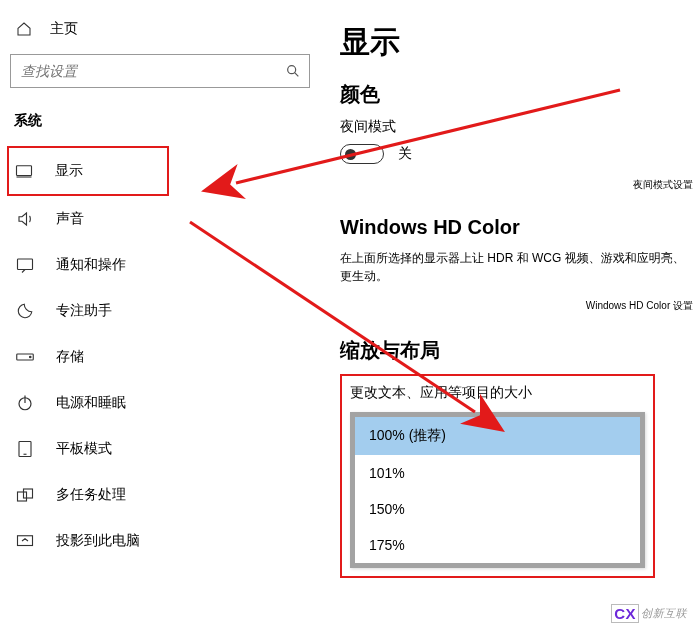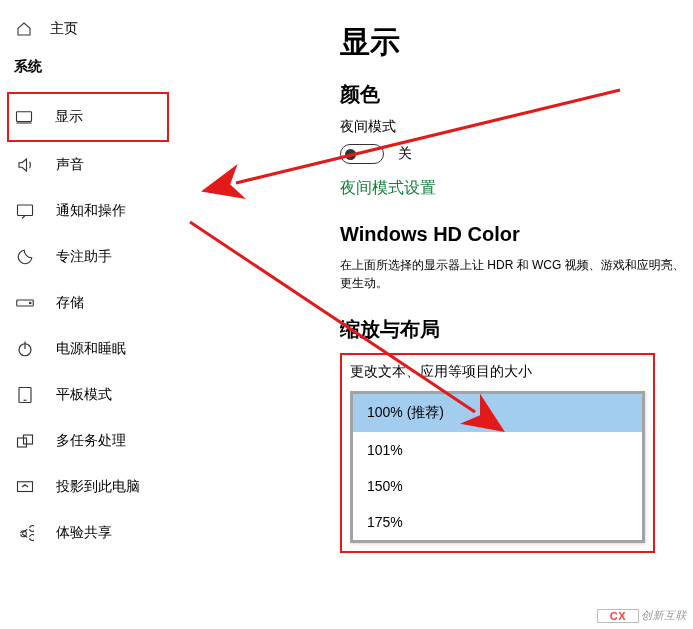--- a/index.html
+++ b/index.html
@@ -103,35 +103,36 @@
     background: #fff;
   }
   .toggle .knob {
     width: 11px; height: 11px;
     background: #333;
     border-radius: 50%;
     position: absolute;
     left: 4px; top: 3.5px;
   }
   .link {
-    color: #15803d;
+    color: #000000;
     margin: 14px 0;
     cursor: pointer;
-    font-size: 16px;
+    font-size: 10px;
+    text-align: right;
   }
   .desc { font-size: 12px; margin: 8px 0; line-height: 1.5; }
   .highlight-scale {
     border: 2px solid #e21a1a;
     padding: 4px 8px 8px 8px;
     margin-top: 6px;
     width: 315px;
   }
   .scale-label { font-size: 14px; margin: 4px 0 10px 0; }
   .dropdown-open {
-    border: 3px solid #a3a3a3;
+    border: 5px solid #a3a3a3;
     background: #fff;
     box-shadow: 1px 1px 3px rgba(0,0,0,0.15);
   }
   .dropdown-option {
     padding: 10px 14px;
     font-size: 14px;
     cursor: pointer;
   }
   .dropdown-option.selected {
     background: #a3cdee;
@@ -145,24 +146,24 @@
     font-style: italic;
     color: #999;
     letter-spacing: 0.5px;
     display:flex;
     align-items:center;
     gap:2px;
   }
   .watermark .cx {
     font-weight: bold;
     font-style: normal;
-    font-size: 11px;
-    color: #ef4444;
+    font-size: 15px;
+    color: #6d28d9;
     border:1px solid #bbb;
-    padding:0 12px;
+    padding:0 2px;
   }
   .arrows {
     position: absolute;
     top: 0; left: 0;
     width: 693px; height: 629px;
     pointer-events: none;
   }
 </style>
 </head>
 <body>
@@ -172,20 +173,29 @@
 
     <div class="home-row">
       <span class="icon">
         <svg width="18" height="18" viewBox="0 0 24 24" fill="none" stroke="#333" stroke-width="1.6">
             <path d="M3 11 L12 3 L21 11 V21 H3 Z"></path>
           </svg>
       </span>
       <span>主页</span>
     </div>
 
+    <div class="search-box">
+      <input type="text" placeholder="查找设置" style="">
+      <span class="search-icon">
+        <svg width="16" height="16" viewBox="0 0 24 24" fill="none" stroke="#555" stroke-width="1.8">
+            <circle cx="10" cy="10" r="6"></circle>
+            <line x1="20" y1="20" x2="14.5" y2="14.5"></line>
+          </svg>
+      </span>
+    </div>
 
     <div class="section-label">系统</div>
 
     <div class="sidebar-item highlight-display">
       <span class="icon">
         <svg width="20" height="16" viewBox="0 0 24 18" fill="none" stroke="#333" stroke-width="1.5">
             <rect x="2" y="2" width="20" height="13" rx="1"></rect>
             <line x1="2" y1="17" x2="22" y2="17"></line>
           </svg>
       </span>
@@ -264,51 +274,40 @@
     <div class="sidebar-item">
       <span class="icon">
         <svg width="20" height="16" viewBox="0 0 24 18" fill="none" stroke="#333" stroke-width="1.5">
             <rect x="2" y="2" width="20" height="13"></rect>
             <path d="M8 9l4-3 4 3"></path>
           </svg>
       </span>
       <span>投影到此电脑</span>
     </div>
 
-    <div class="sidebar-item">
-      <span class="icon">
-        <svg width="18" height="18" viewBox="0 0 24 24" fill="none" stroke="#333" stroke-width="1.5">
-            <path d="M6 14a4 4 0 1 0 0-2"></path>
-            <path d="M18 7a4 4 0 1 0 0-2"></path>
-            <path d="M18 19a4 4 0 1 0 0-2"></path>
-            <line x1="8" y1="12" x2="15" y2="7"></line>
-            <line x1="8" y1="13" x2="15" y2="18"></line>
-          </svg>
-      </span>
-      <span>体验共享</span>
-    </div>
 
   </div>
 
   <div class="main">
     <h1 class="page-title">显示</h1>
 
     <h2 class="subheading" style="margin-top:18px;">颜色</h2>
 
     <div class="label-text">夜间模式</div>
     <div class="toggle-row">
       <div class="toggle">
           <div class="knob"></div>
         </div>
       <span>关</span>
     </div>
     <div class="link">夜间模式设置</div>
 
     <h2 class="subheading">Windows HD Color</h2>
     <div class="desc">在上面所选择的显示器上让 HDR 和 WCG 视频、游戏和应明亮、更生动。</div>
+    <div class="link">Windows HD Color 设置</div>
 
     <h2 class="subheading">缩放与布局</h2>
 
     <div class="highlight-scale">
       <div class="scale-label">更改文本、应用等项目的大小</div>
       <div class="dropdown-open">
         <div class="dropdown-option selected">100% (推荐)</div>
         <div class="dropdown-option">101%</div>
         <div class="dropdown-option">150%</div>
         <div class="dropdown-option">175%</div>

